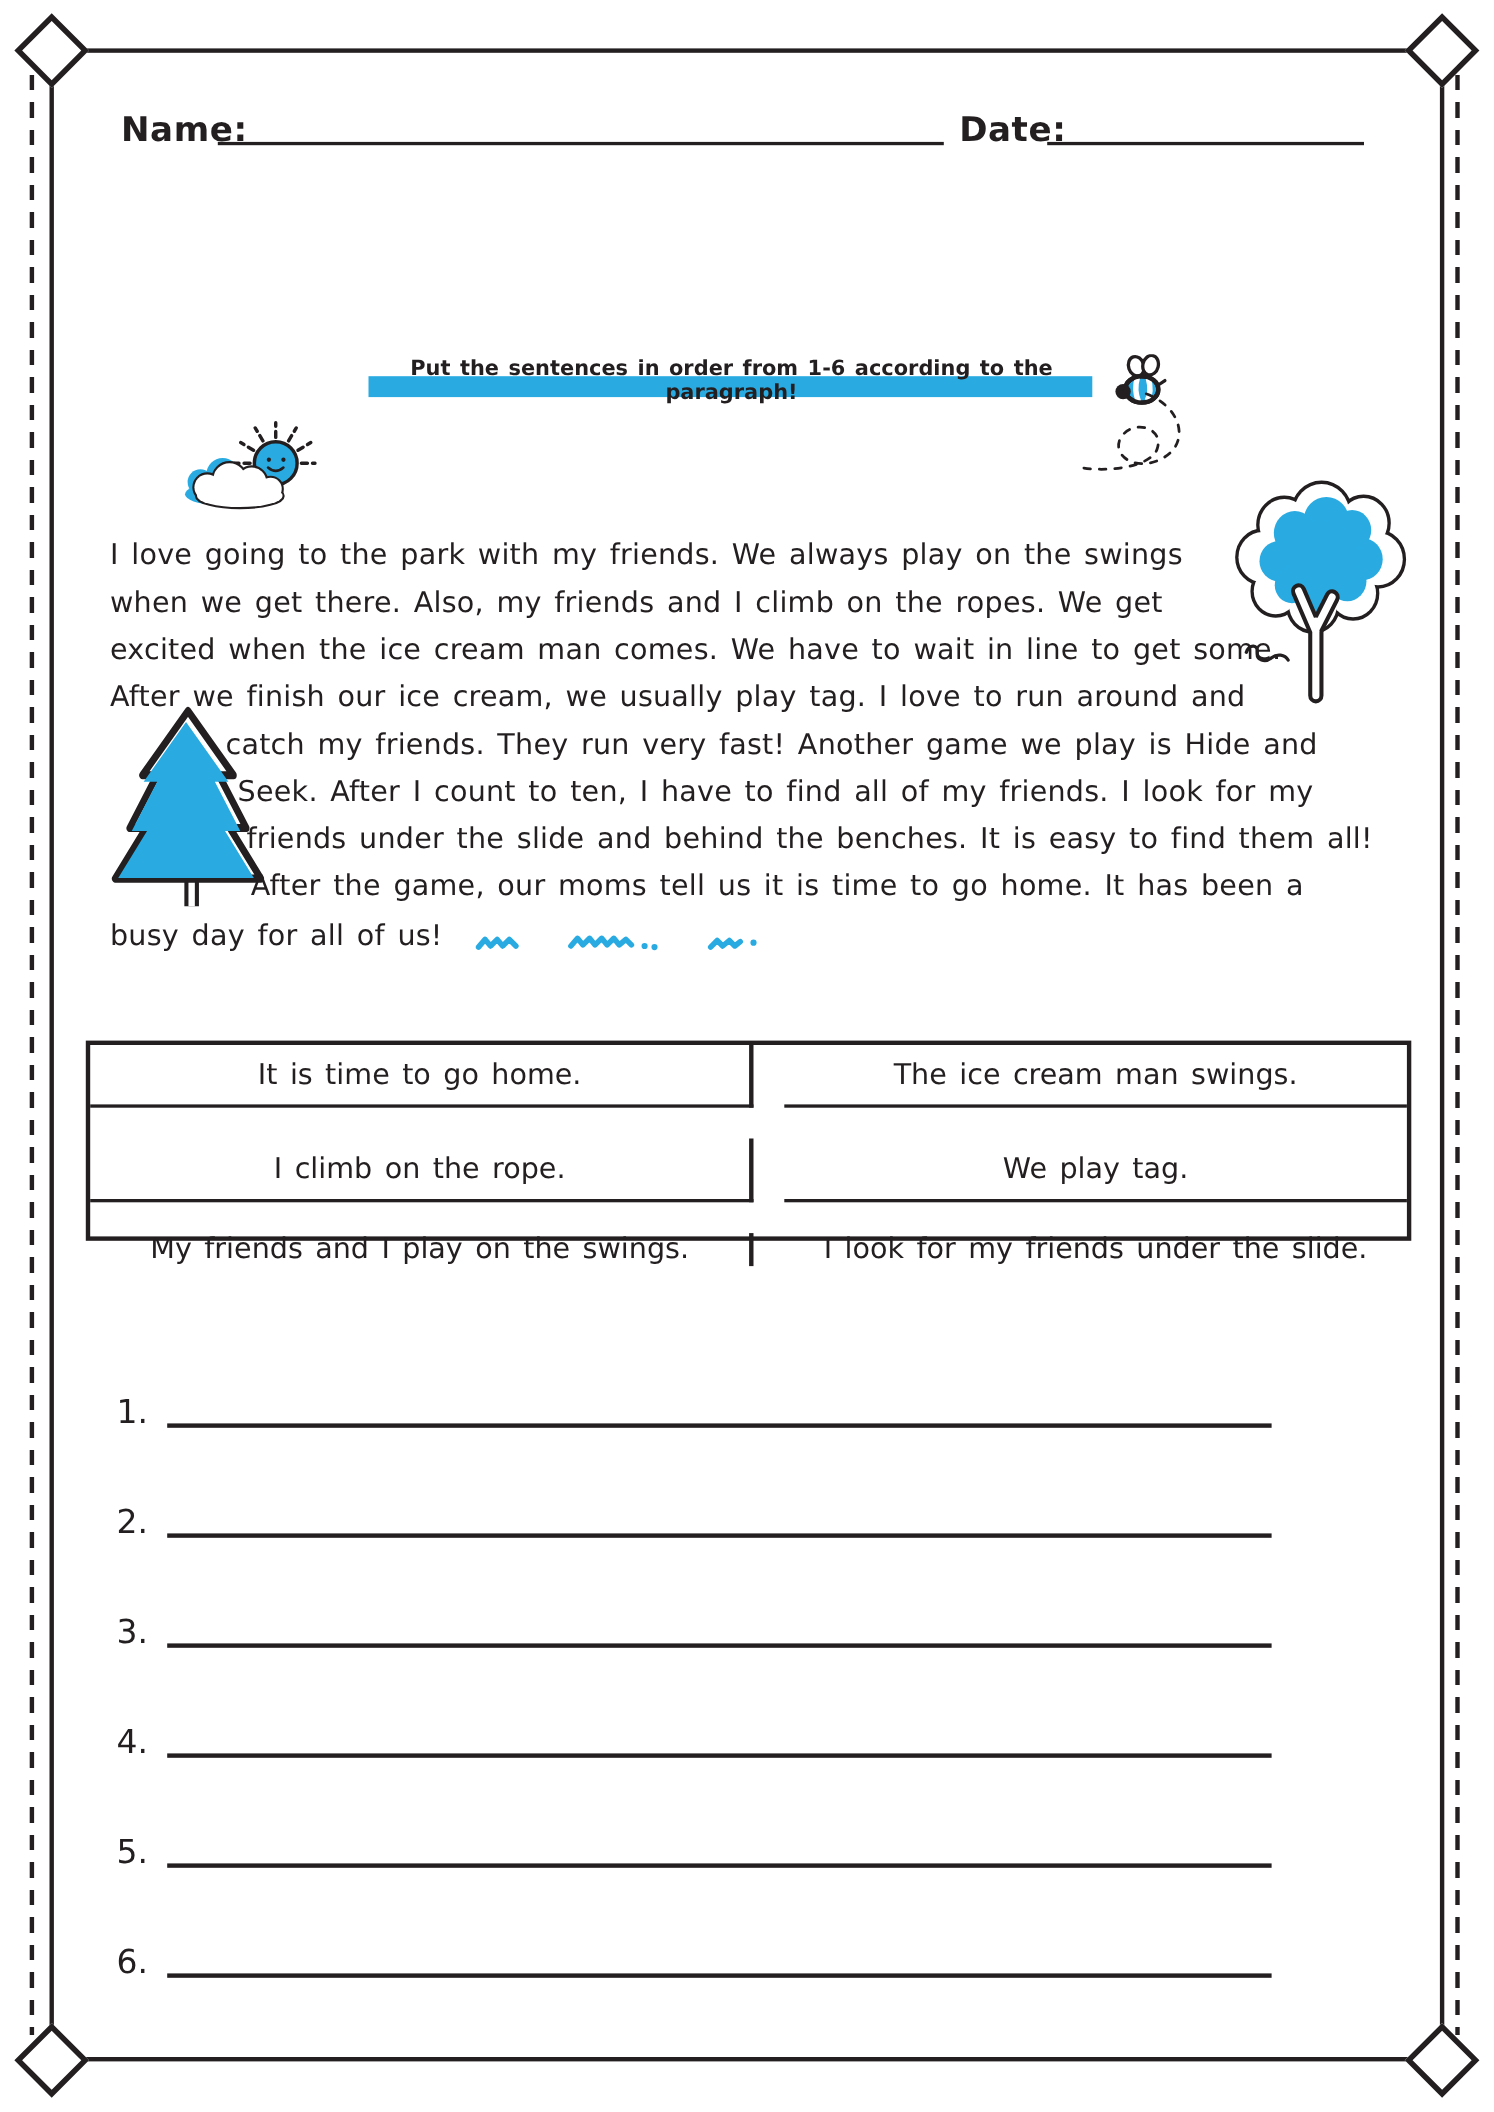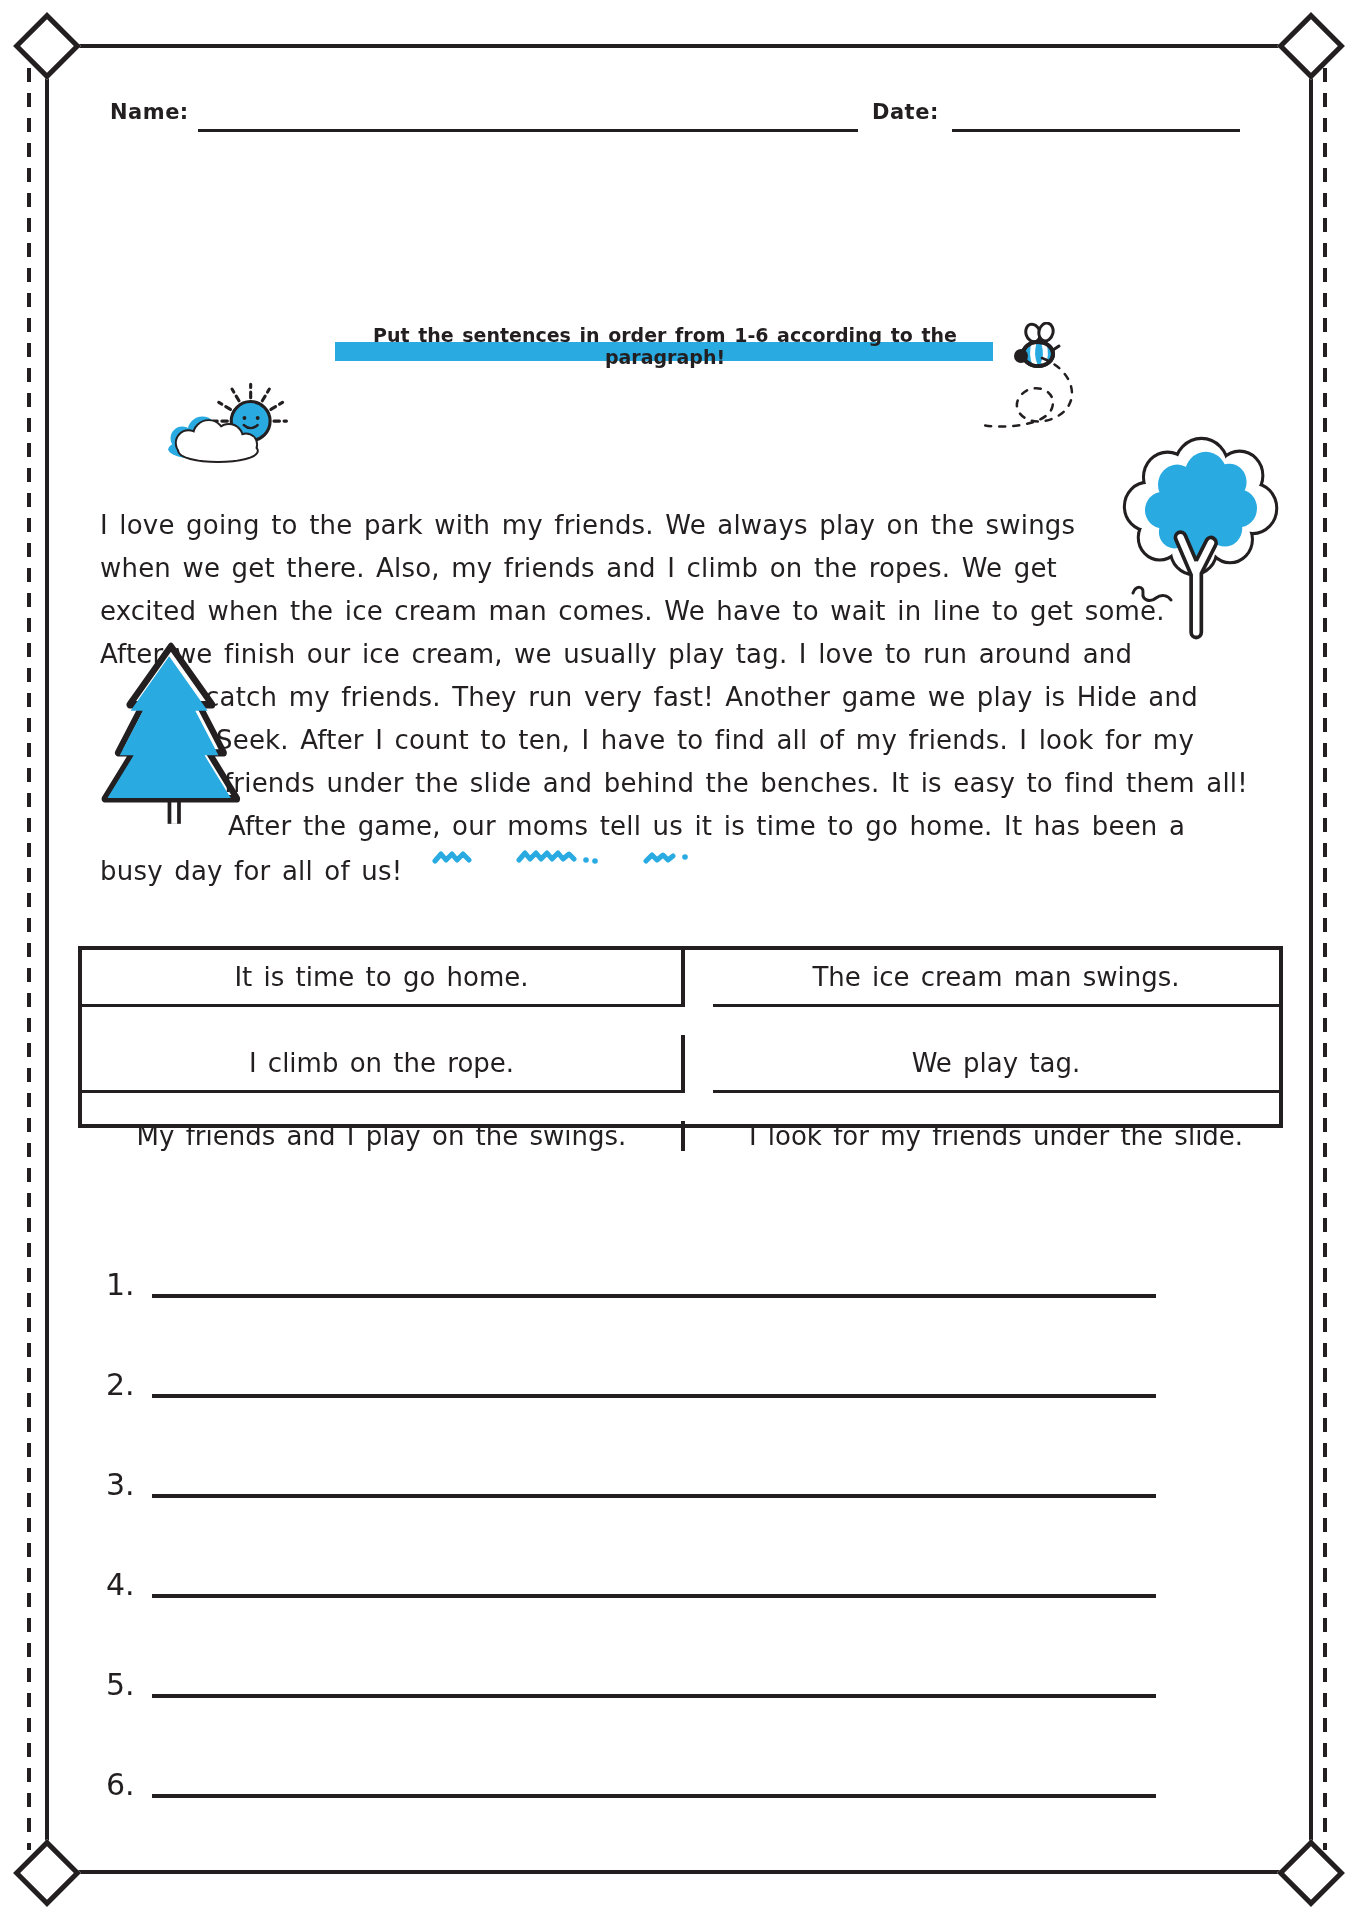--- a/index.html
+++ b/index.html
@@ -7,34 +7,34 @@
         font-family:"DejaVu Sans",sans-serif;color:#231f20;}
   .abs{position:absolute;}
   
   .frame{position:absolute;left:45px;top:44px;width:1268px;height:1830px;
          border:4px solid #231f20;box-sizing:border-box;}
   .cutline{position:absolute;top:68px;height:1782px;width:4px;
            background:repeating-linear-gradient(180deg,#231f20 0 14px,transparent 14px 25px);}
   .diamond{position:absolute;width:38px;height:38px;background:#fff;border:5px solid #231f20;
            transform:rotate(45deg);z-index:6;}
   
-  .hdr-label{position:absolute;font-size:21px;font-weight:bold;letter-spacing:0.5px;}
+  .hdr-label{position:absolute;font-size:31px;font-weight:bold;letter-spacing:0.5px;}
   .blank{position:absolute;height:0;border-bottom:3px solid #231f20;}
   
   .title-wrap{position:absolute;left:0;top:136px;width:1358px;text-align:center;line-height:1;}
   .title-text{display:inline-block;font-family:"Liberation Sans",sans-serif;font-weight:bold;
               font-size:138px;letter-spacing:-5px;transform:scale(0.66,1.0);transform-origin:50% 0;
               color:#231f20;text-shadow:17px 11px 0 #29abe2;white-space:nowrap;}
   
   .instr-bar{position:absolute;left:335px;top:342px;width:658px;height:19px;background:#29abe2;}
   .instr-text{position:absolute;left:340px;top:324px;width:650px;text-align:center;
               font-size:19px;font-weight:bold;word-spacing:2px;color:#231f20;z-index:2;}
   
   .story-line{position:absolute;white-space:nowrap;font-size:26px;letter-spacing:0.2px;
-              word-spacing:3px;color:#231f20;margin-top:20px;}
+              word-spacing:3px;color:#231f20;}
   
   .sb-table{position:absolute;left:78px;top:946px;width:1205px;height:182px;
             border:4px solid #231f20;box-sizing:border-box;display:grid;
             grid-template-columns:603px 1fr;grid-template-rows:57px 58px 1fr;gap:28px;}
   .sb-cell{display:flex;align-items:center;justify-content:center;font-size:26px;
            word-spacing:3px;white-space:nowrap;}
   .sb-cell:nth-child(odd){border-right:4px solid #231f20;}
   .sb-cell:nth-child(-n+4){border-bottom:3px solid #231f20;}
   
   .ans-row{position:absolute;left:106px;width:1050px;height:40px;display:flex;align-items:flex-end;}

